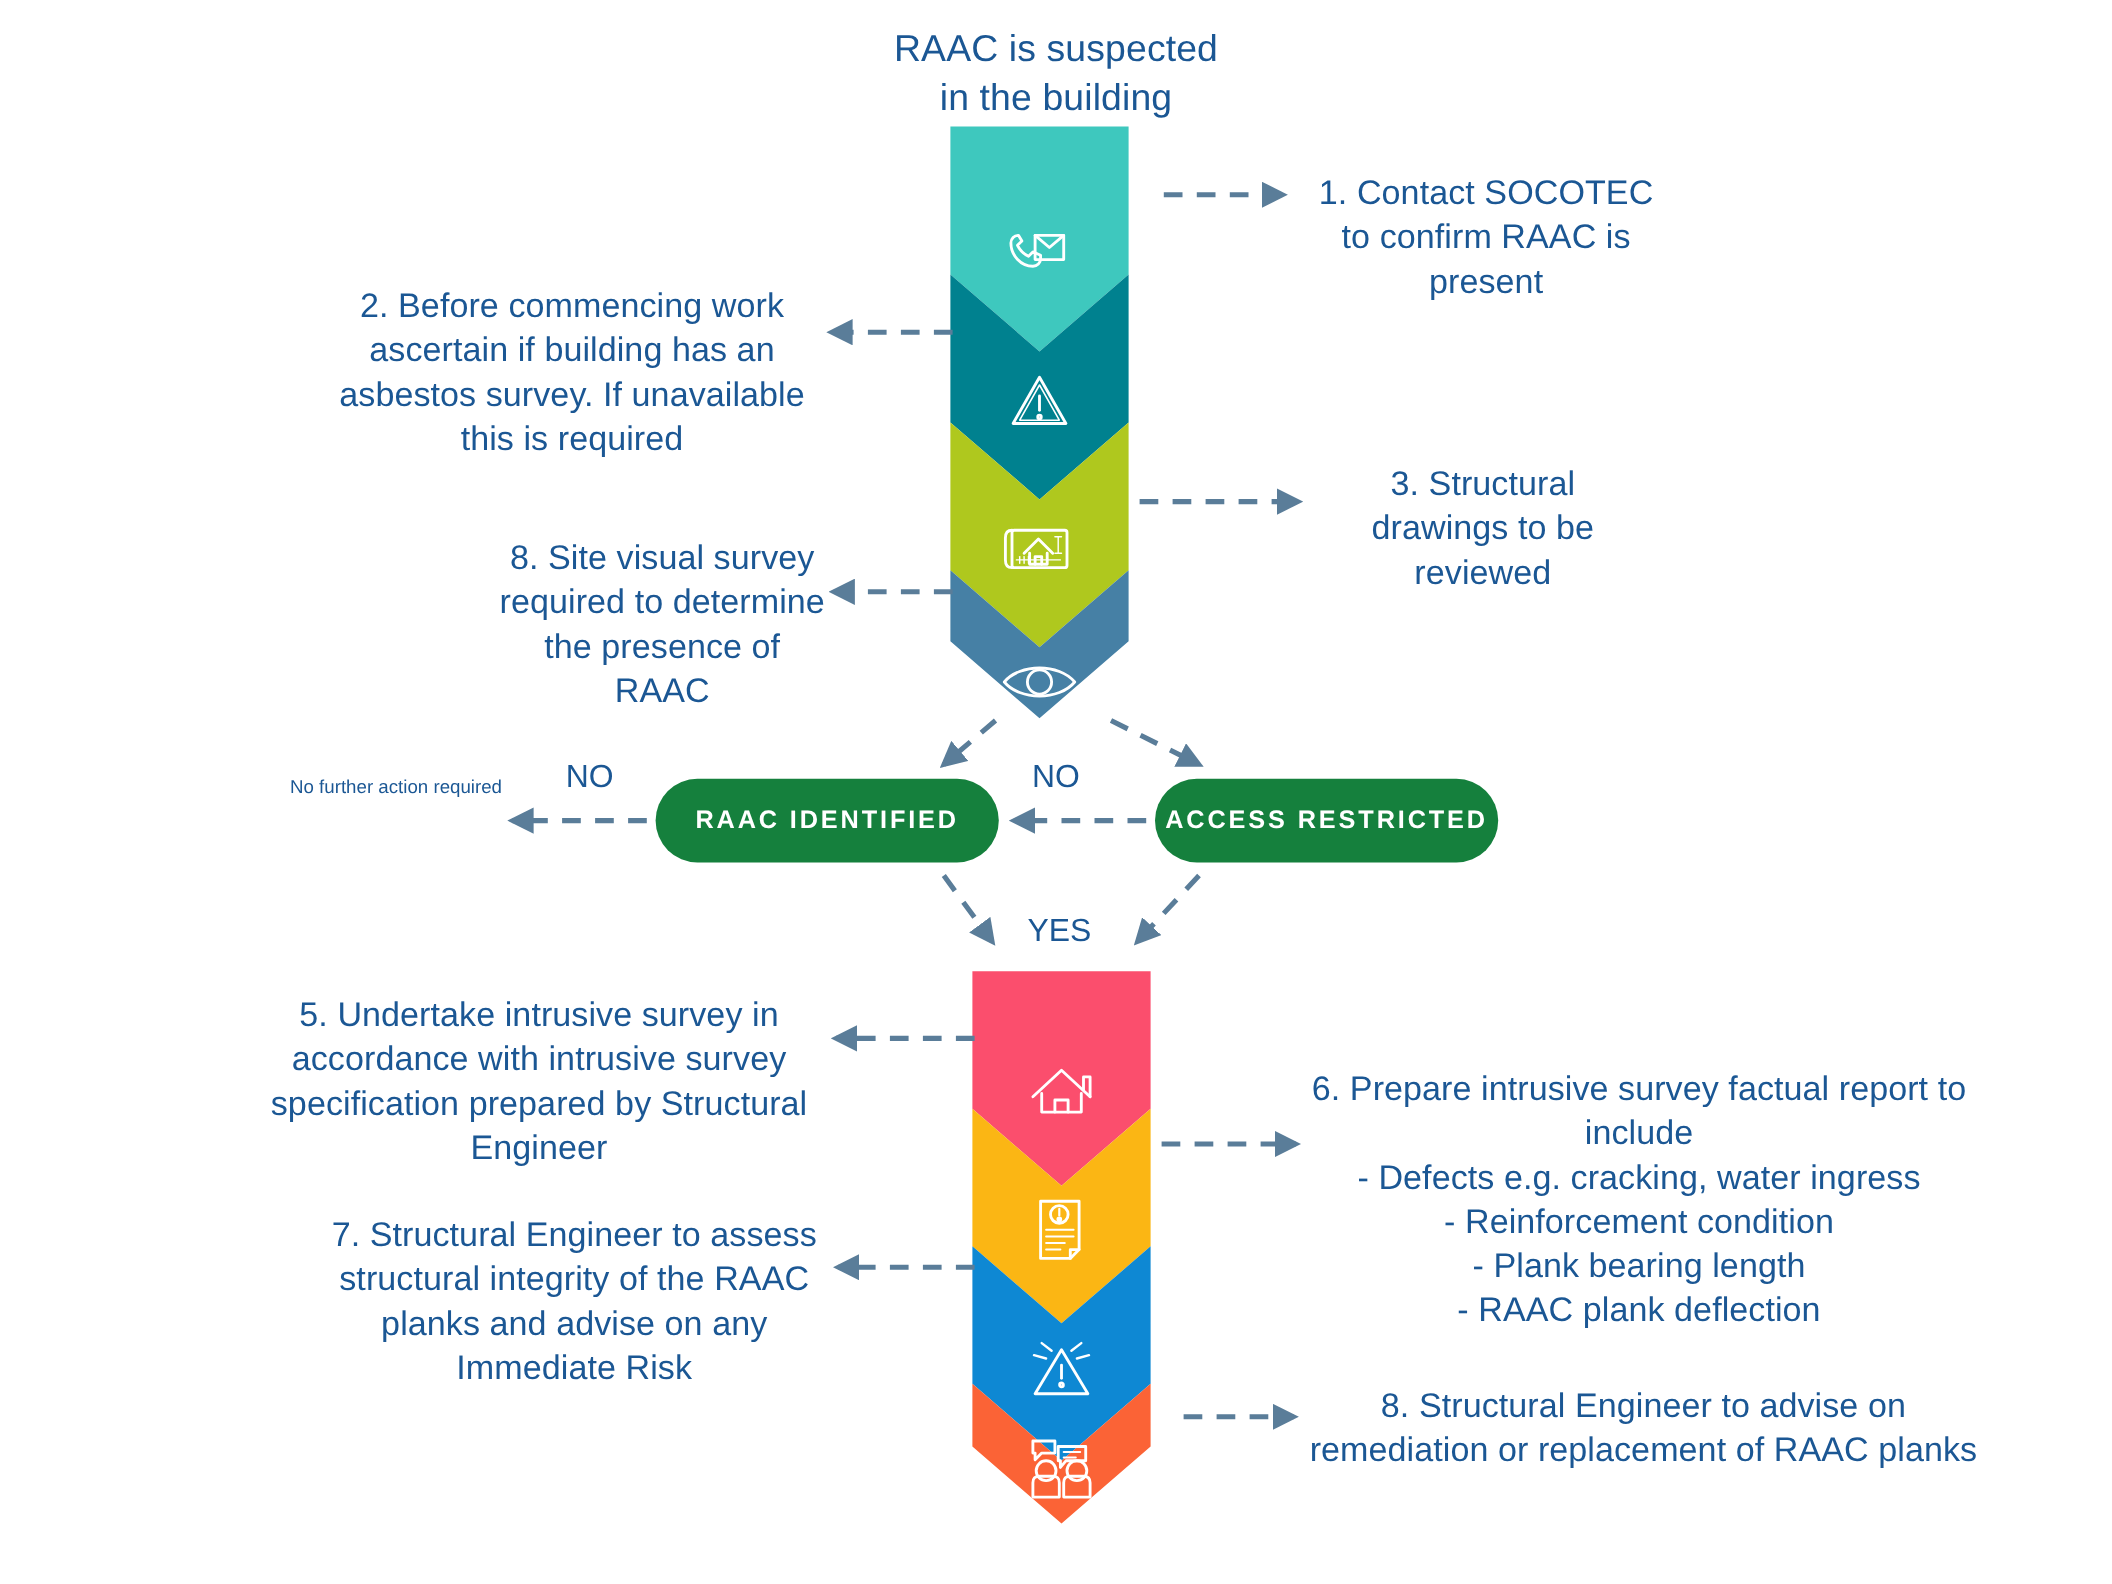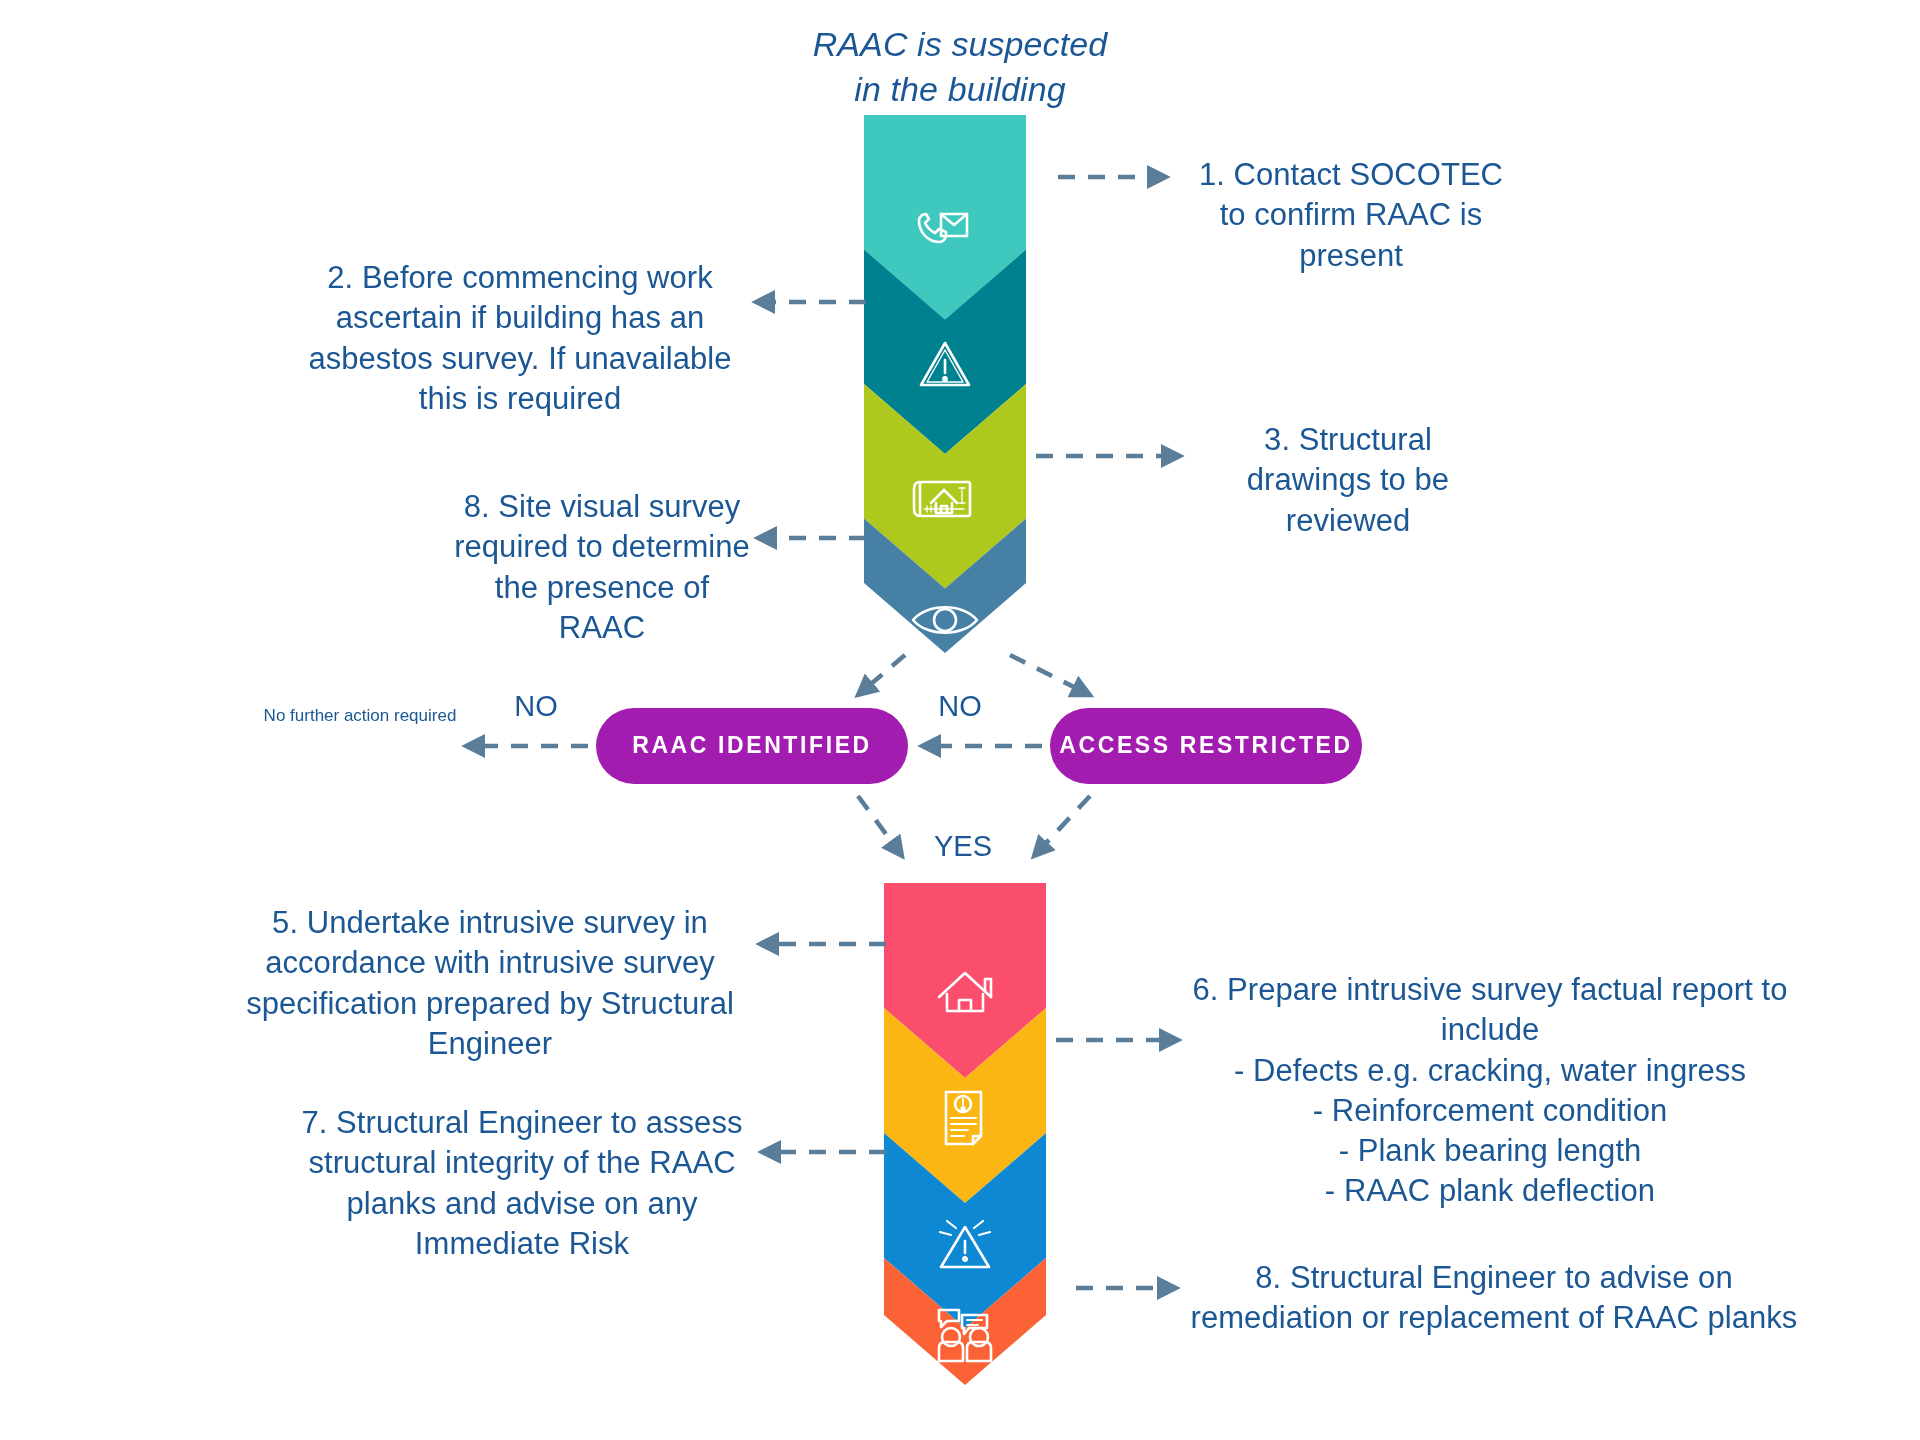--- a/index.html
+++ b/index.html
@@ -6,21 +6,21 @@
   body{
     width:1920px;height:1440px;position:relative;overflow:hidden;
     background:#FFFFFF;
     font-family:"Liberation Sans",sans-serif;
     color:#1B5794;
   }
   .layer{position:absolute;left:0;top:0;width:1920px;height:1440px;}
   svg.layer{pointer-events:none;}
 
   .txt{position:absolute;color:#1B5794;line-height:1.30;}
-  .c{text-align:center;font-style:italic;}
+  .c{text-align:center;}
 
   #title{
     left:660px;top:22px;width:600px;
     font-size:34px;text-align:center;line-height:1.32;
     letter-spacing:.1px;
   }
 
   .note{font-size:31px;letter-spacing:.05px;}
 
   #note1{left:1186px;top:155px;width:330px;text-align:center;}
@@ -33,21 +33,21 @@
   #note8{left:1184px;top:1258px;width:620px;text-align:center;}
 
   #nofurther{left:250px;top:705px;width:220px;text-align:center;font-size:17px;}
 
   .yn{position:absolute;font-size:29px;color:#1B5794;text-align:center;}
   #no-left{left:496px;top:690px;width:80px;}
   #no-mid{left:920px;top:690px;width:80px;}
   #yes{left:918px;top:830px;width:90px;}
 
   .pill{
-    position:absolute;border-radius:60px;background:#a21caf;
+    position:absolute;border-radius:60px;background:#15803d;
     display:flex;align-items:center;justify-content:center;
     color:#FFFFFF;font-weight:bold;font-size:23px;letter-spacing:2.6px;
     text-align:center;line-height:1.45;
   }
   #pill-raac{left:596px;top:708px;width:312px;height:76px;}
   #pill-access{left:1050px;top:708px;width:312px;height:76px;}
 </style>
 </head>
 <body>
 

